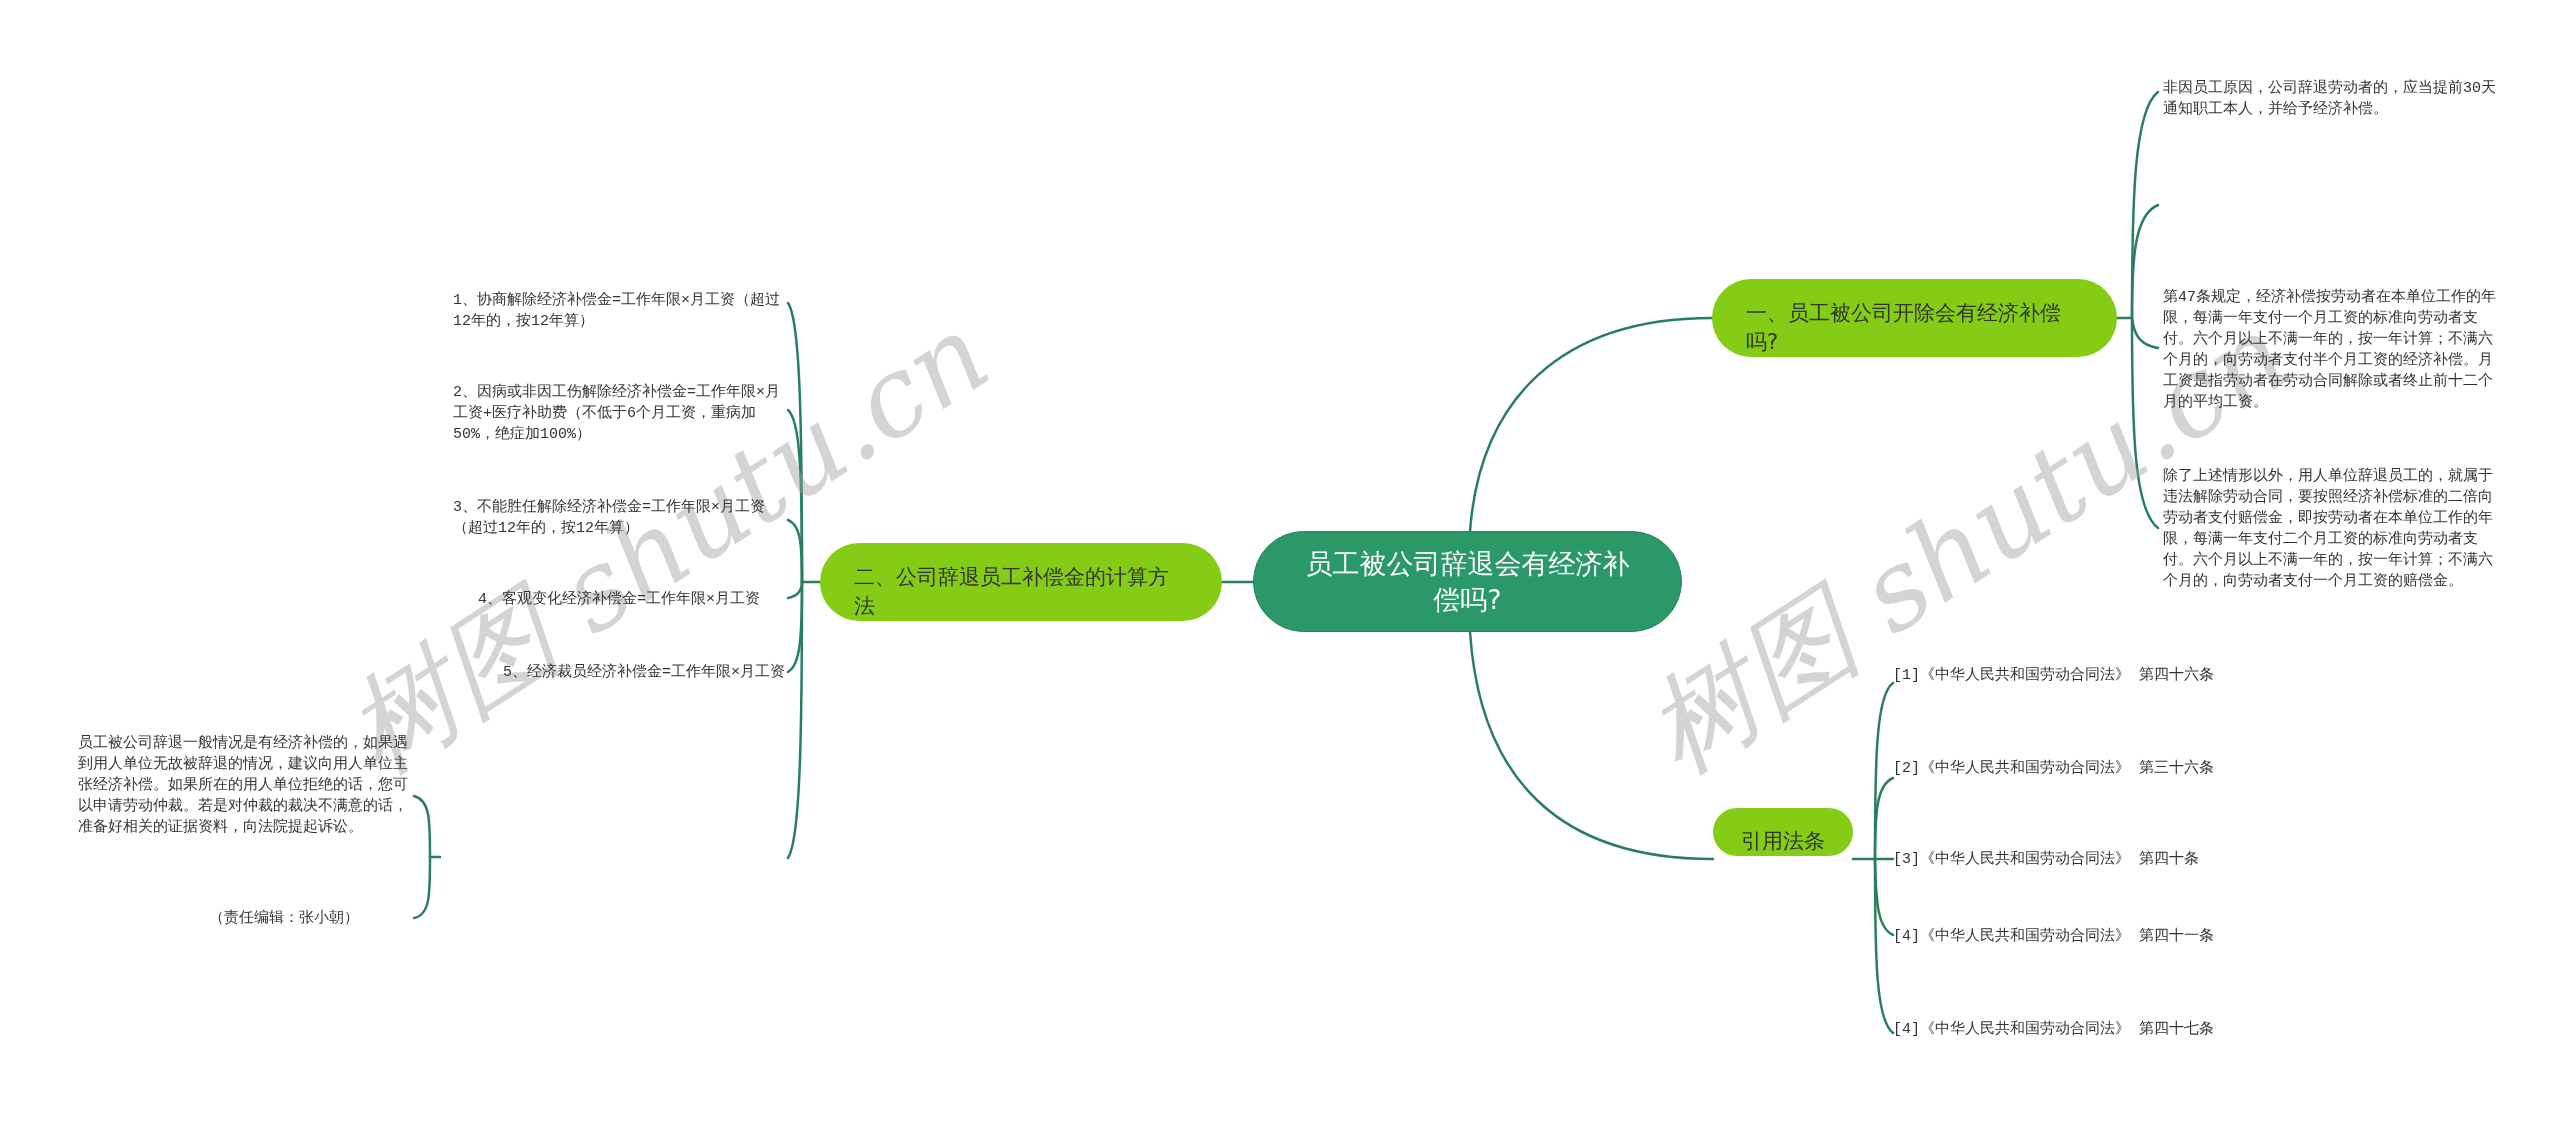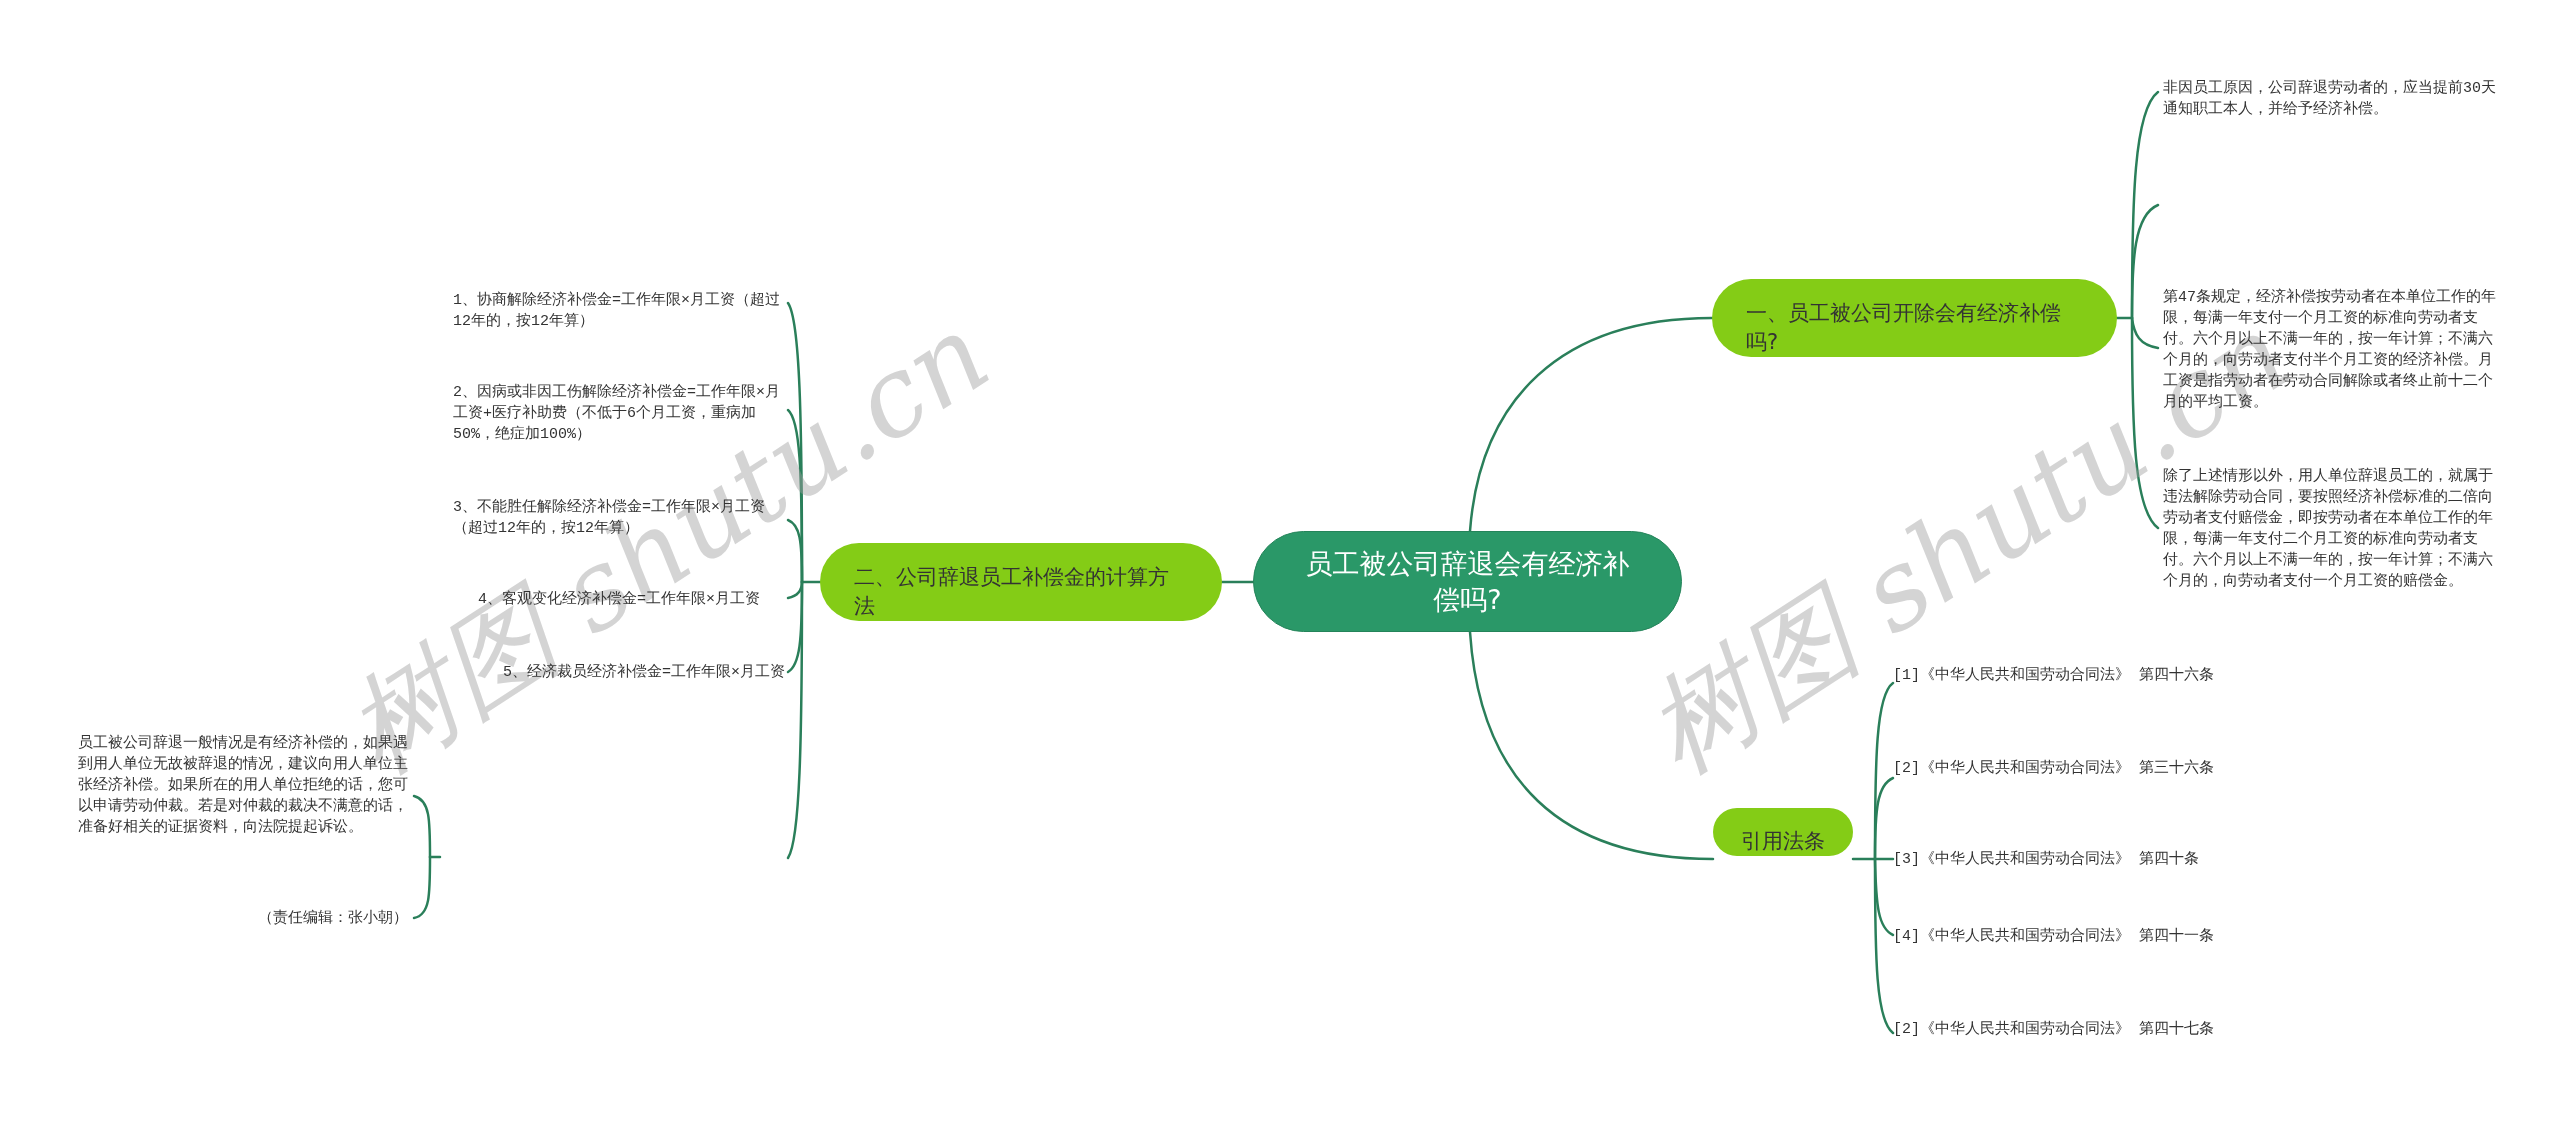--- a/index.html
+++ b/index.html
@@ -77,28 +77,28 @@
   <div class="node leaf right" style="left:2163px; top:466px; width:335px;">除了上述情形以外，用人单位辞退员工的，就属于违法解除劳动合同，要按照经济补偿标准的二倍向劳动者支付赔偿金，即按劳动者在本单位工作的年限，每满一年支付二个月工资的标准向劳动者支付。六个月以上不满一年的，按一年计算；不满六个月的，向劳动者支付一个月工资的赔偿金。</div>
 
   <div class="node branch" style="left:1713px; top:808px; width:140px; height:48px; padding:0 20px; justify-content:center;">
     <span>引用法条</span>
   </div>
 
   <div class="node leaf right" style="left:1893px; top:665px; width:330px;">[1]《中华人民共和国劳动合同法》 第四十六条</div>
   <div class="node leaf right" style="left:1893px; top:758px; width:330px;">[2]《中华人民共和国劳动合同法》 第三十六条</div>
   <div class="node leaf right" style="left:1893px; top:849px; width:340px;">[3]《中华人民共和国劳动合同法》 第四十条</div>
   <div class="node leaf right" style="left:1893px; top:926px; width:330px;">[4]《中华人民共和国劳动合同法》 第四十一条</div>
-  <div class="node leaf right" style="left:1893px; top:1019px; width:330px;">[2]《中华人民共和国劳动合同法》 第四十七条</div>
+  <div class="node leaf right" style="left:1893px; top:1019px; width:330px;">[4]《中华人民共和国劳动合同法》 第四十七条</div>
 
   <div class="node branch" style="left:820px; top:543px; width:402px; height:78px;">
     <span>二、公司辞退员工补偿金的计算方法</span>
   </div>
 
   <div class="node leaf" style="left:453px; top:290px; width:330px;">1、协商解除经济补偿金=工作年限×月工资（超过12年的，按12年算）</div>
   <div class="node leaf" style="left:453px; top:382px; width:330px;">2、因病或非因工伤解除经济补偿金=工作年限×月工资+医疗补助费（不低于6个月工资，重病加50%，绝症加100%）</div>
   <div class="node leaf" style="left:453px; top:497px; width:330px;">3、不能胜任解除经济补偿金=工作年限×月工资（超过12年的，按12年算）</div>
   <div class="node leaf ralign" style="left:453px; top:589px; width:332px;text-align:center;">4、客观变化经济补偿金=工作年限×月工资</div>
   <div class="node leaf ralign" style="left:453px; top:662px; width:332px;">5、经济裁员经济补偿金=工作年限×月工资</div>
 
   <div class="node leaf" style="left:78px; top:733px; width:335px;">员工被公司辞退一般情况是有经济补偿的，如果遇到用人单位无故被辞退的情况，建议向用人单位主张经济补偿。如果所在的用人单位拒绝的话，您可以申请劳动仲裁。若是对仲裁的裁决不满意的话，准备好相关的证据资料，向法院提起诉讼。</div>
-  <div class="node leaf ralign" style="left:208px; top:908px; width:200px;">（责任编辑：张小朝）</div>
+  <div class="node leaf ralign" style="left:184px; top:908px; width:200px;text-align:center;">（责任编辑：张小朝）</div>
 
 </div>
 
 </body></html>

